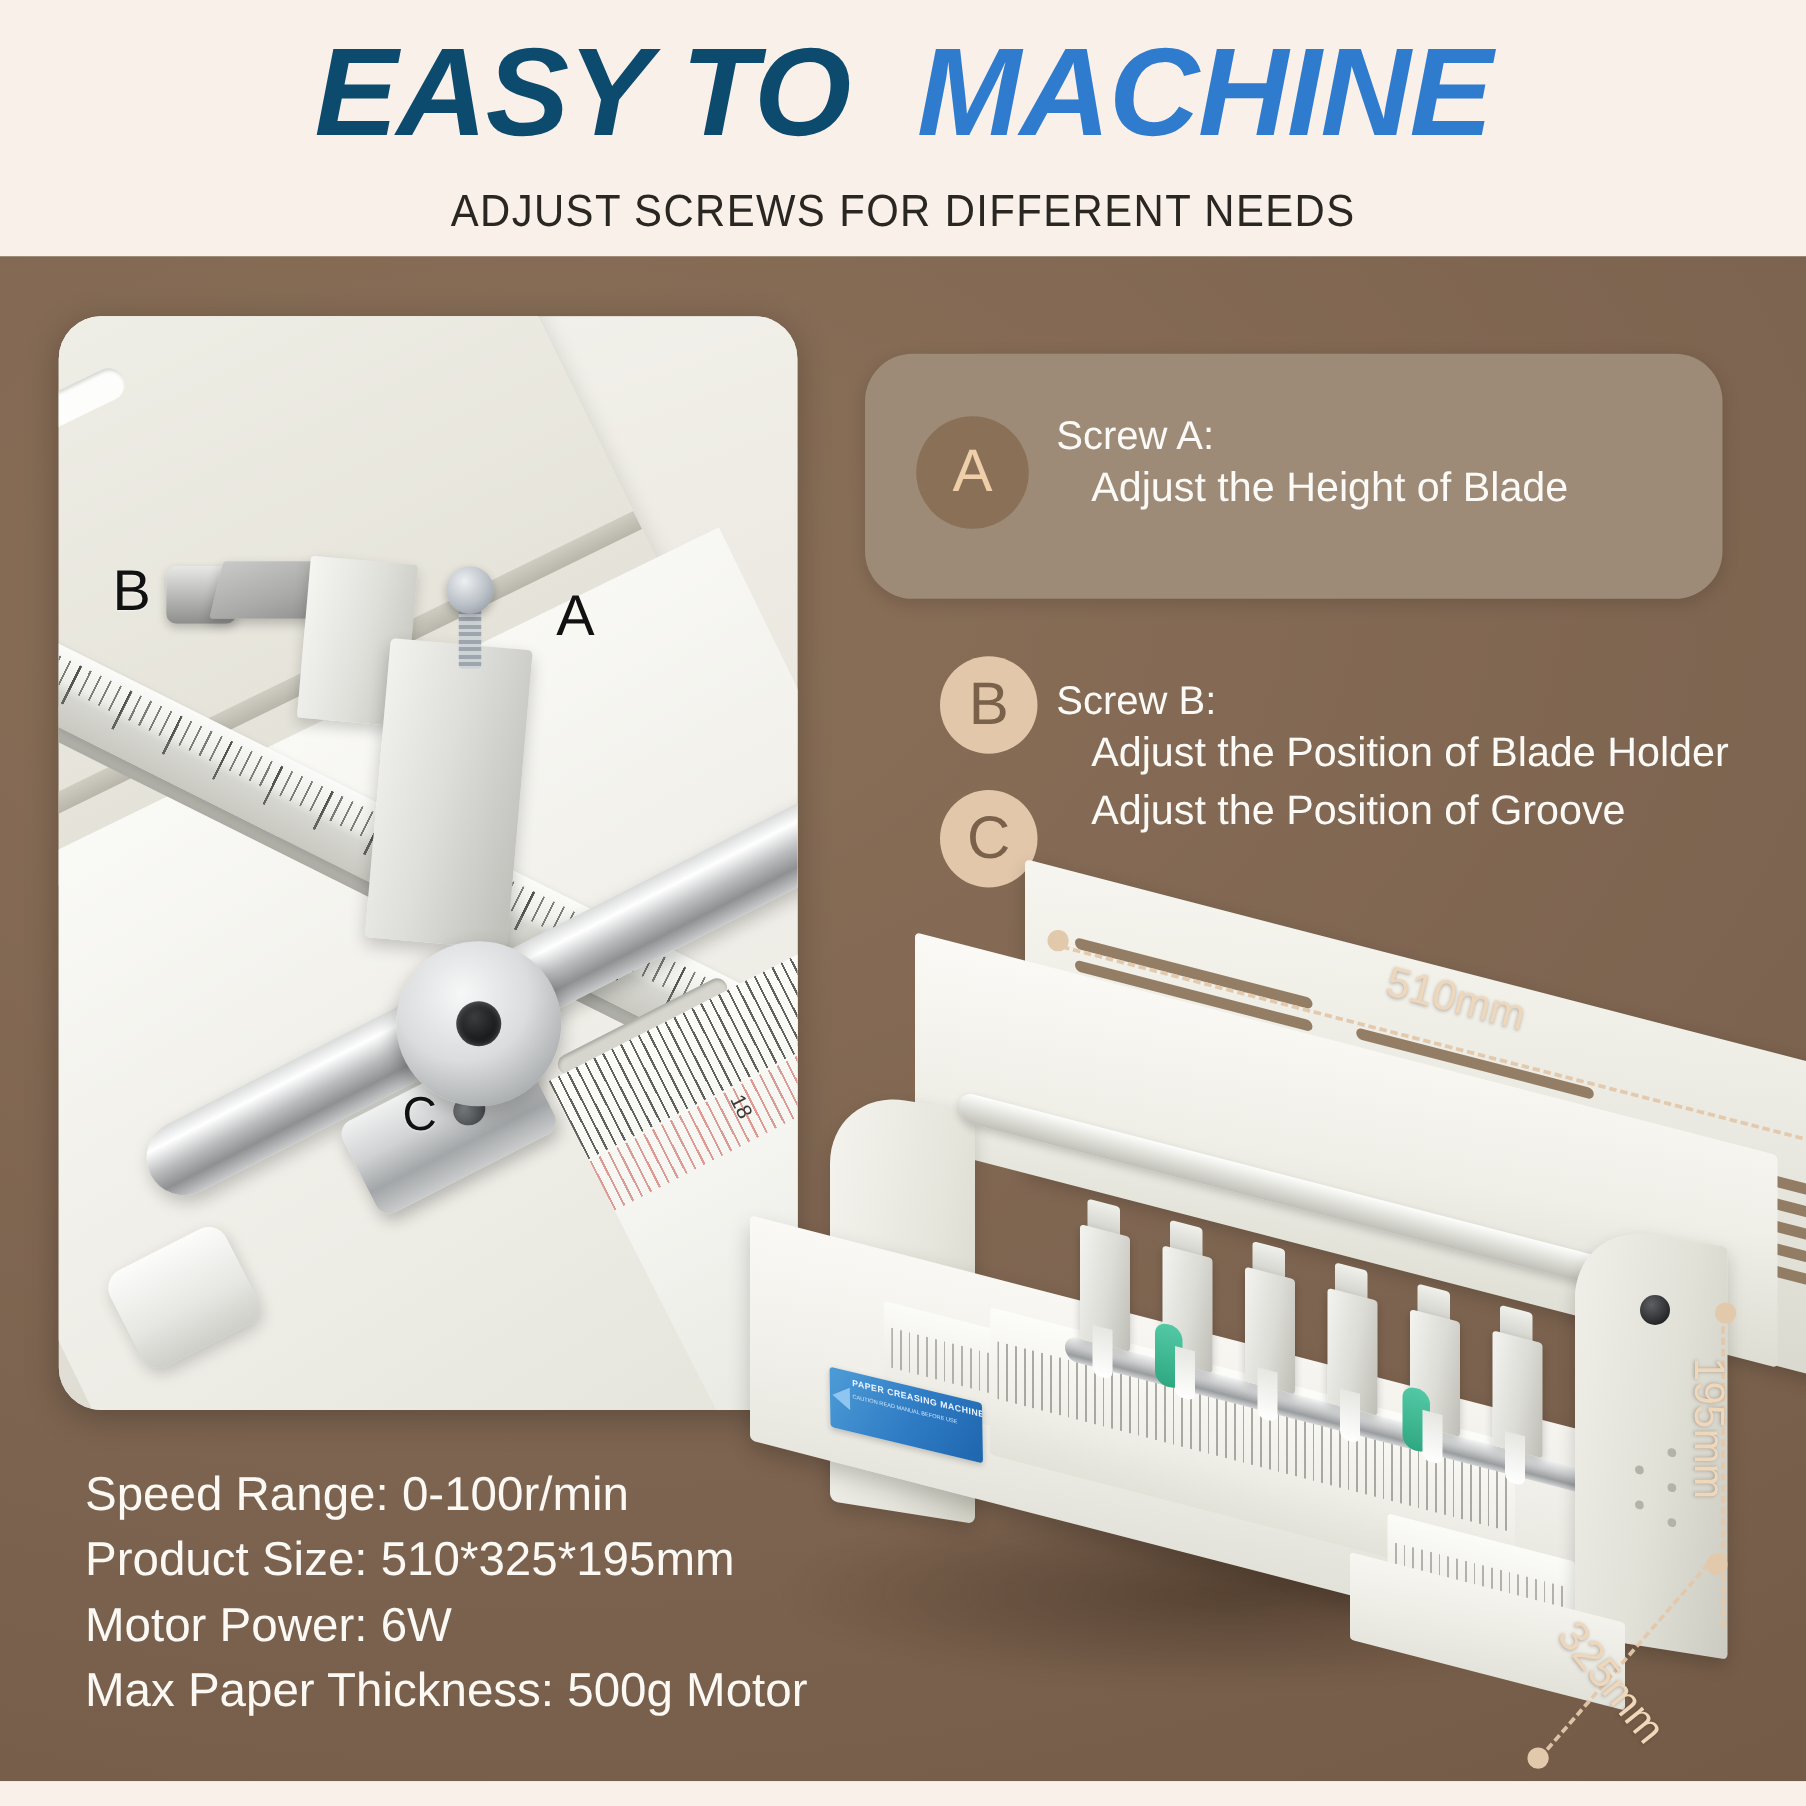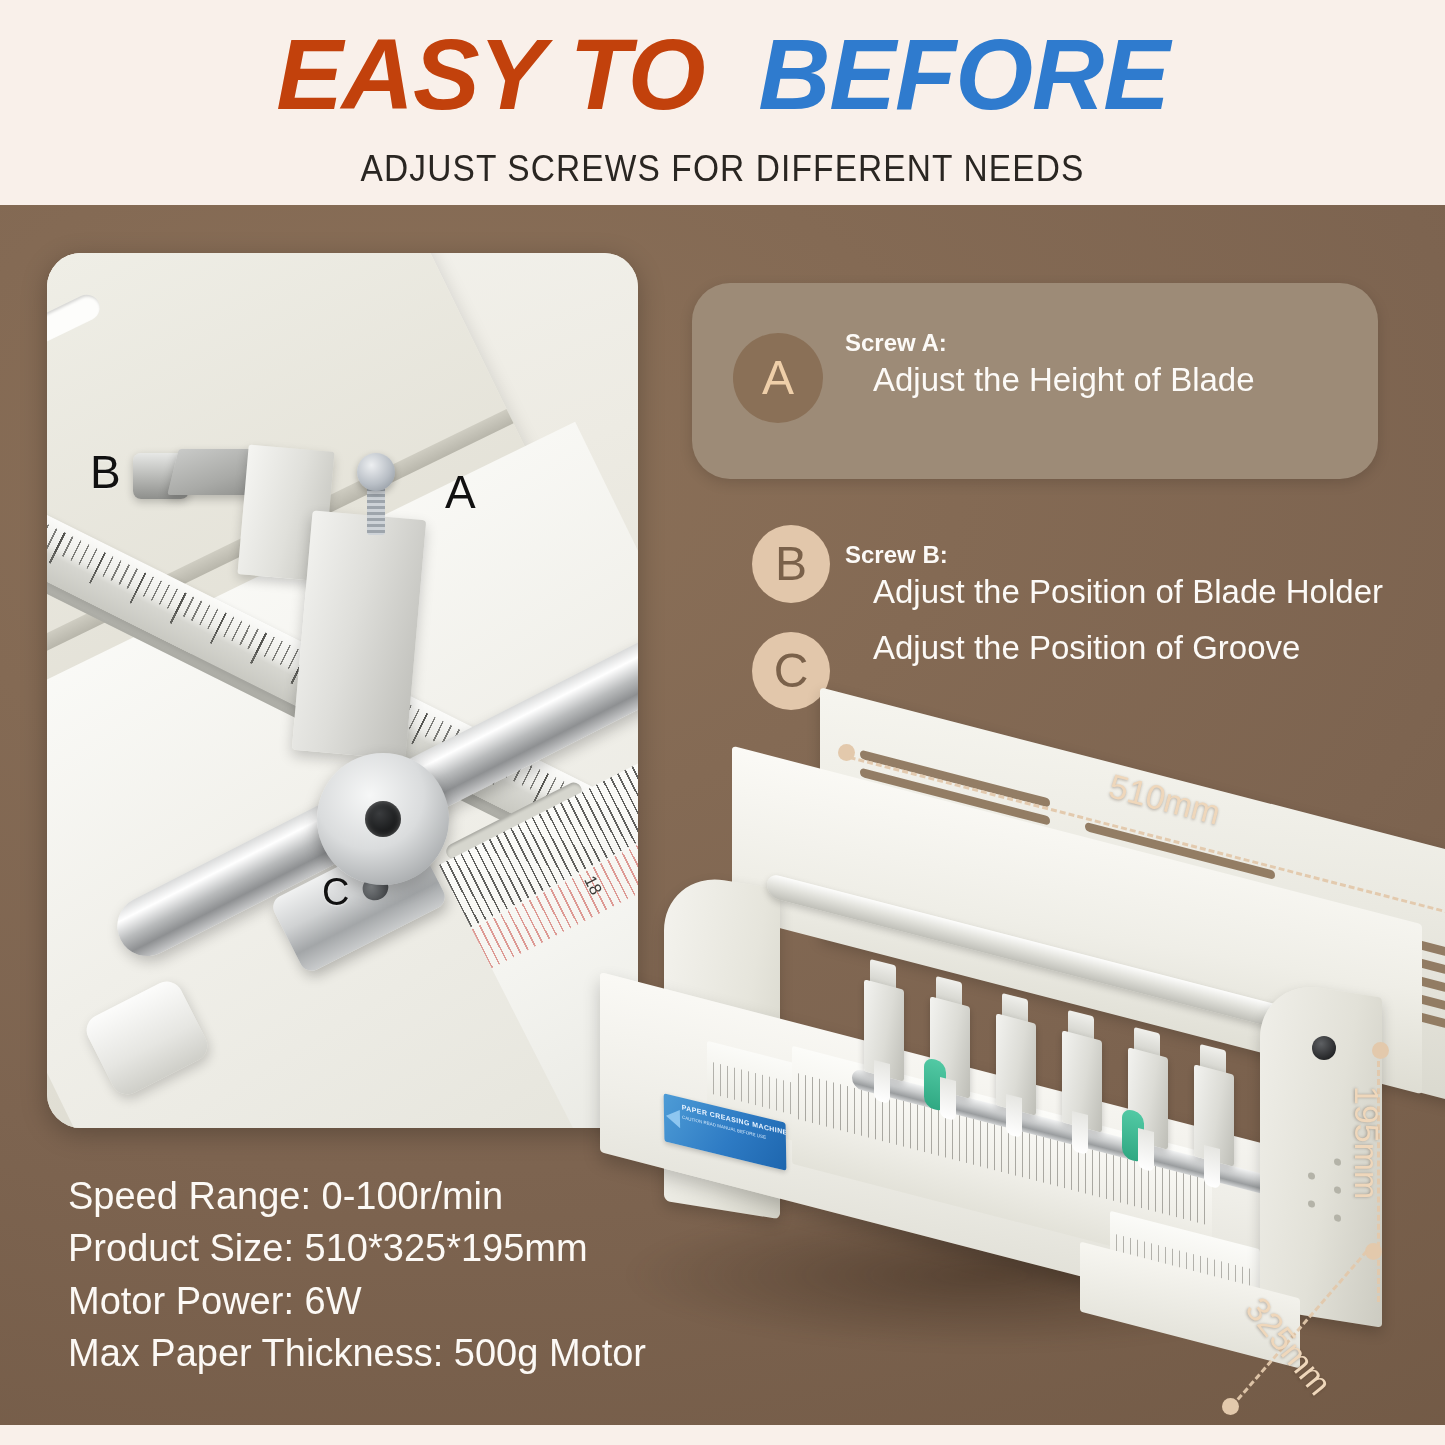--- a/index.html
+++ b/index.html
@@ -11,21 +11,21 @@
   }
   .page{position:relative;width:1445px;height:1445px;background:#F9F0EA;}
 
   
   .header{position:absolute;left:0;top:0;width:1445px;height:205px;background:#F9F0EA;}
   .title{
     position:absolute;left:0;top:22px;width:1445px;text-align:center;
     font-size:100px;font-weight:bold;font-style:italic;letter-spacing:-1px;
     line-height:1.05;white-space:nowrap;
   }
-  .title .t-dark{color:#c2410c;}
+  .title .t-dark{color:#0c4a6e;}
   .title .t-blue{color:#2F7BCE;}
   .subtitle{
     position:absolute;left:0;top:148px;width:1445px;text-align:center;
     font-size:36px;color:#2A2622;letter-spacing:1.2px;
     transform:scaleX(0.93);transform-origin:center;
   }
 
   
   .body-bg{
     position:absolute;left:0;top:205px;width:1445px;height:1220px;
@@ -177,21 +177,21 @@
     box-shadow:0 4px 14px rgba(0,0,0,.14);
   }
   .badge{
     position:absolute;border-radius:50%;display:flex;align-items:center;justify-content:center;
     font-size:48px;font-weight:400;line-height:1;
   }
   .badge-a{left:733px;top:333px;width:90px;height:90px;background:#8A7057;color:#EFCFA9;}
   .badge-b{left:752px;top:525px;width:78px;height:78px;background:#E2C7AB;color:#7A614A;}
   .badge-c{left:752px;top:632px;width:78px;height:78px;background:#E2C7AB;color:#7A614A;}
   .callout-text{position:absolute;color:#FCFAF7;line-height:1.28;}
-  .callout-text .ct-l1{font-size:24px;display:block;font-weight:bold;}
+  .callout-text .ct-l1{font-size:32px;display:block;}
   .callout-text .ct-l2{font-size:33px;display:block;margin-left:28px;}
   .ct-a{left:845px;top:328px;}
   .ct-b{left:845px;top:540px;}
   .ct-c{left:845px;top:627px;}
 
   
   .product{position:absolute;left:612px;top:730px;width:790px;height:660px;}
   .pr-shadow{
     position:absolute;left:10px;top:470px;width:720px;height:150px;
     background:radial-gradient(ellipse at center,rgba(40,26,16,.42) 0%,rgba(40,26,16,0) 70%);
@@ -325,21 +325,21 @@
   .specs div{white-space:nowrap;}
 </style>
 </head>
 <body>
 
 <div class="page">
 
   <div class="header">
     <div class="title">
       <span class="t-dark">EASY TO</span>
-      <span>&nbsp;</span><span class="t-blue">BEFORE</span>
+      <span>&nbsp;</span><span class="t-blue">MACHINE</span>
     </div>
     <div class="subtitle">ADJUST SCREWS FOR DIFFERENT NEEDS</div>
   </div>
 
   <div class="body-bg"></div>
   <div class="footer-strip"></div>
 
   <div class="photo">
     <div class="ph-bg"></div>
 

